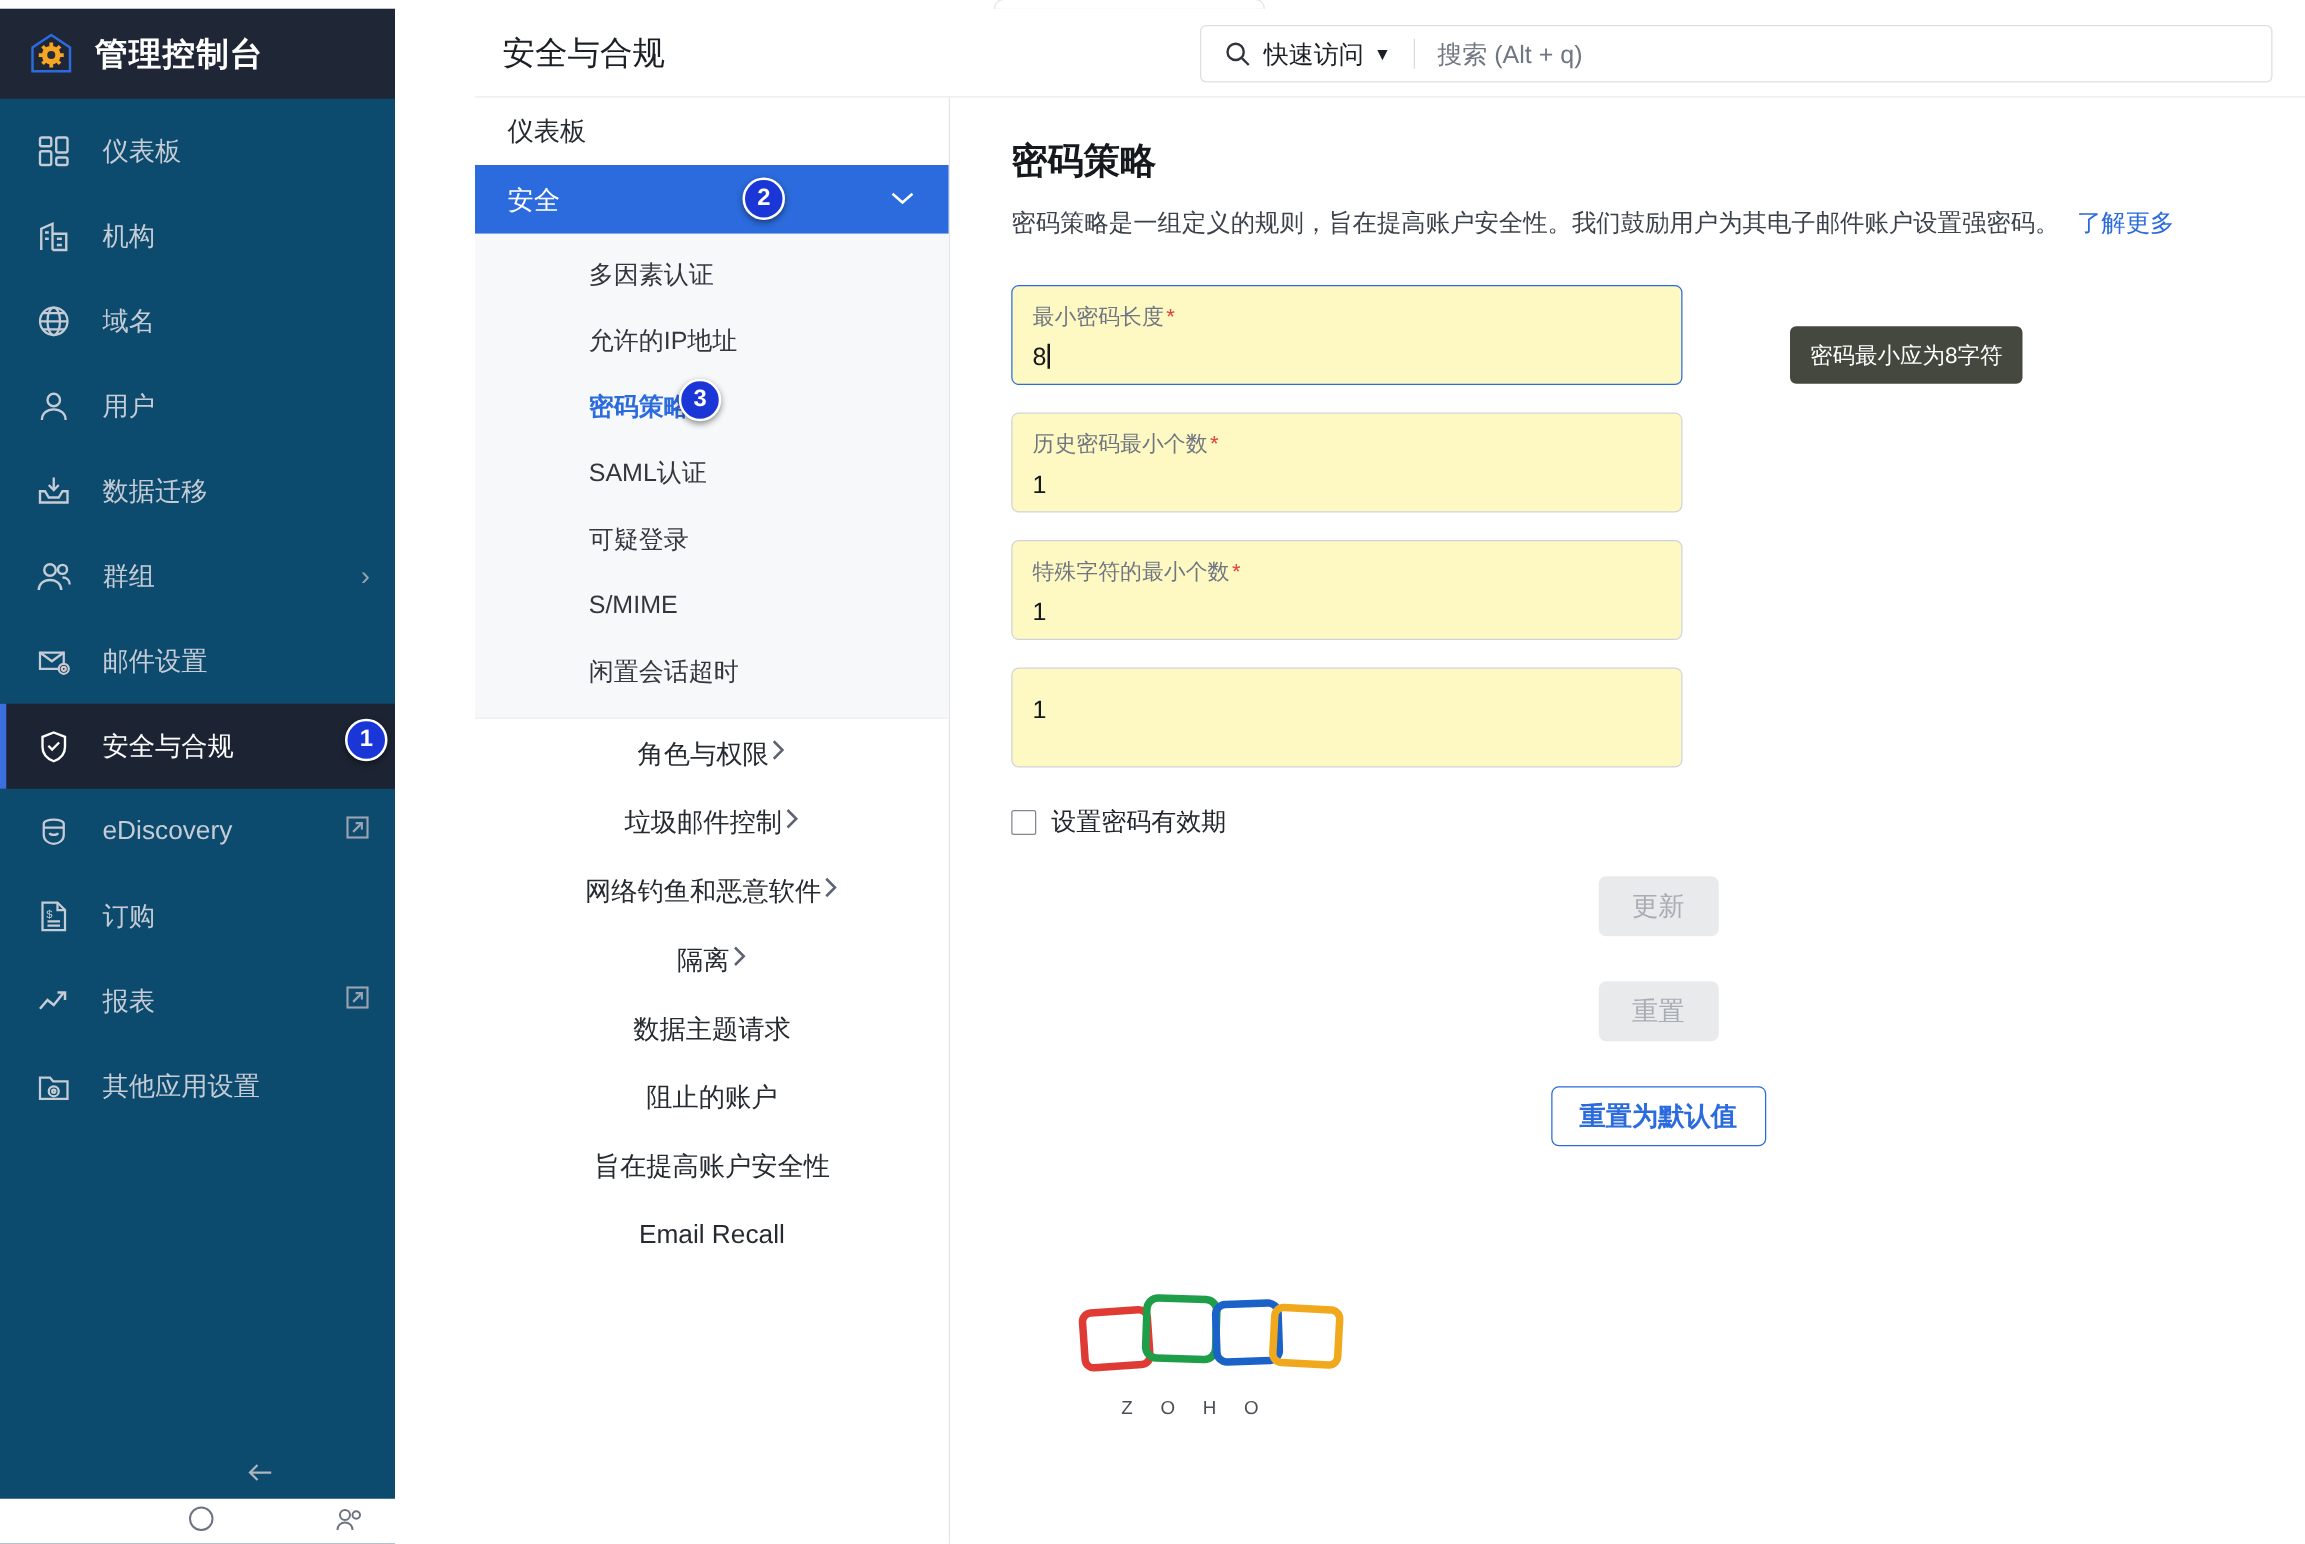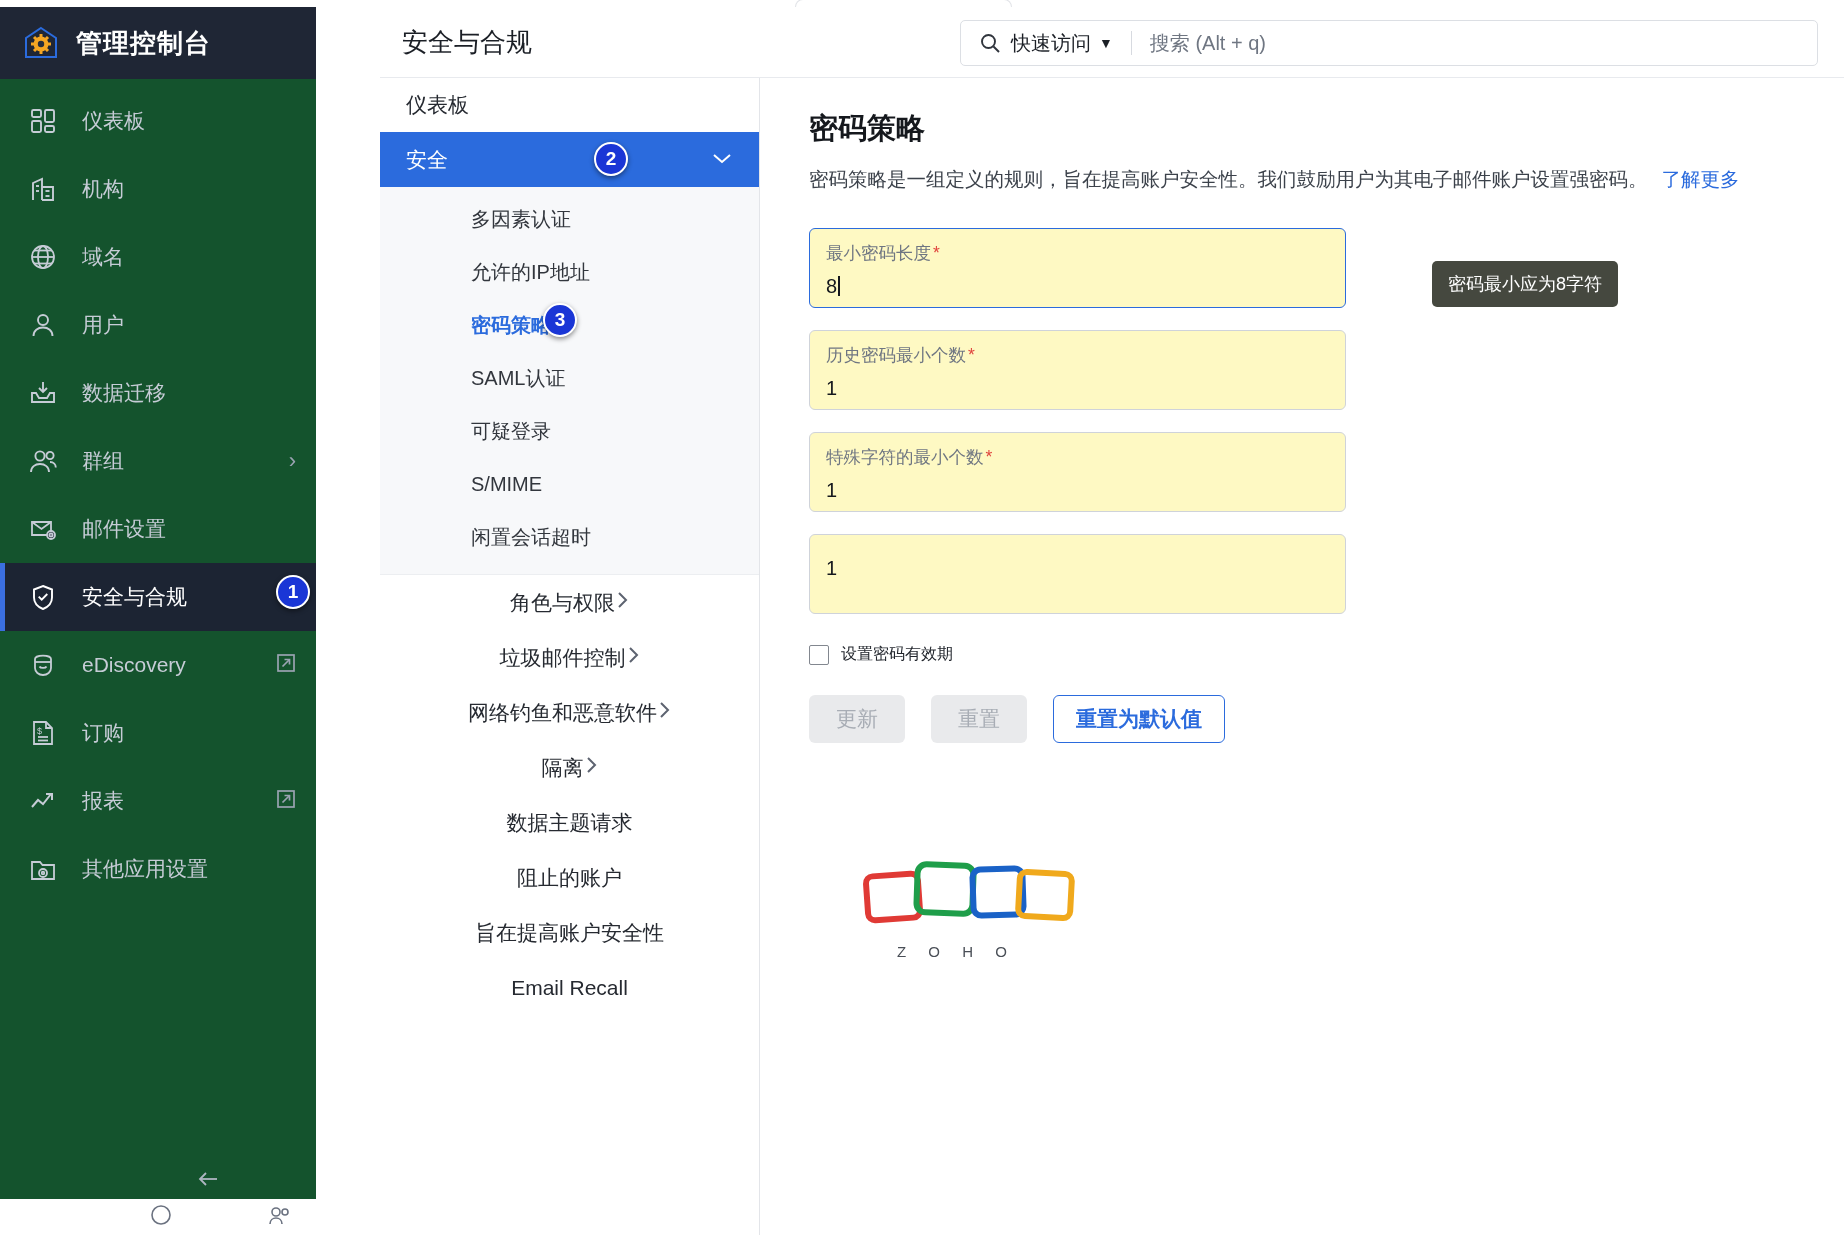--- a/index.html
+++ b/index.html
@@ -24,21 +24,21 @@
   .top-strip .tab-nub {
     position: absolute; left: 796px; top: 0; width: 215px; height: 7px;
     background: #ffffff; border-radius: 8px 8px 0 0;
     box-shadow: 0 0 0 1px #e2e4e8;
   }
 
   
   .sidebar {
     position: absolute; left: 0; top: 7px;
     width: 316px; height: 1228px;
-    background: #14532d;
+    background: #0c4a6e;
     color: #d5d9e0;
     overflow: hidden;
   }
   .sidebar-brand {
     height: 72px;
     display: flex; align-items: center;
     padding-left: 22px;
     background: #1f2635;
     gap: 16px;
   }
@@ -213,23 +213,23 @@
     z-index: 30;
   }
 
   .checkrow {
     margin: 30px 0 0 48px; display: flex; align-items: center;
   }
   .checkbox {
     width: 20px; height: 20px; border: 1.5px solid #82878f; border-radius: 2px;
     background: #ffffff; margin-right: 12px;
   }
-  .checkrow .ck-label { font-size: 16px; color: #22262d; }
-
-  .btnrow { margin: 30px 0 0 48px; display: flex; align-items: center; gap: 26px; }
+  .checkrow .ck-label { font-size: 20px; color: #22262d; }
+
+  .btnrow { margin: 30px 0 0 48px; display: flex; align-items: center; gap: 36px; flex-direction: column; }
   .btn {
     height: 48px; min-width: 96px;
     border-radius: 6px; font-size: 21px;
     display: flex; align-items: center; justify-content: center;
     padding: 0 22px; cursor: pointer;
   }
   .btn-disabled { background: #e9eaec; color: #a8adb5; }
   .btn-outline { background: #ffffff; color: #2b6bdd; border: 1.5px solid #2b6bdd; font-weight: 600; }
 
   .zoho-logo { margin: 110px 0 0 100px; width: 220px; }

